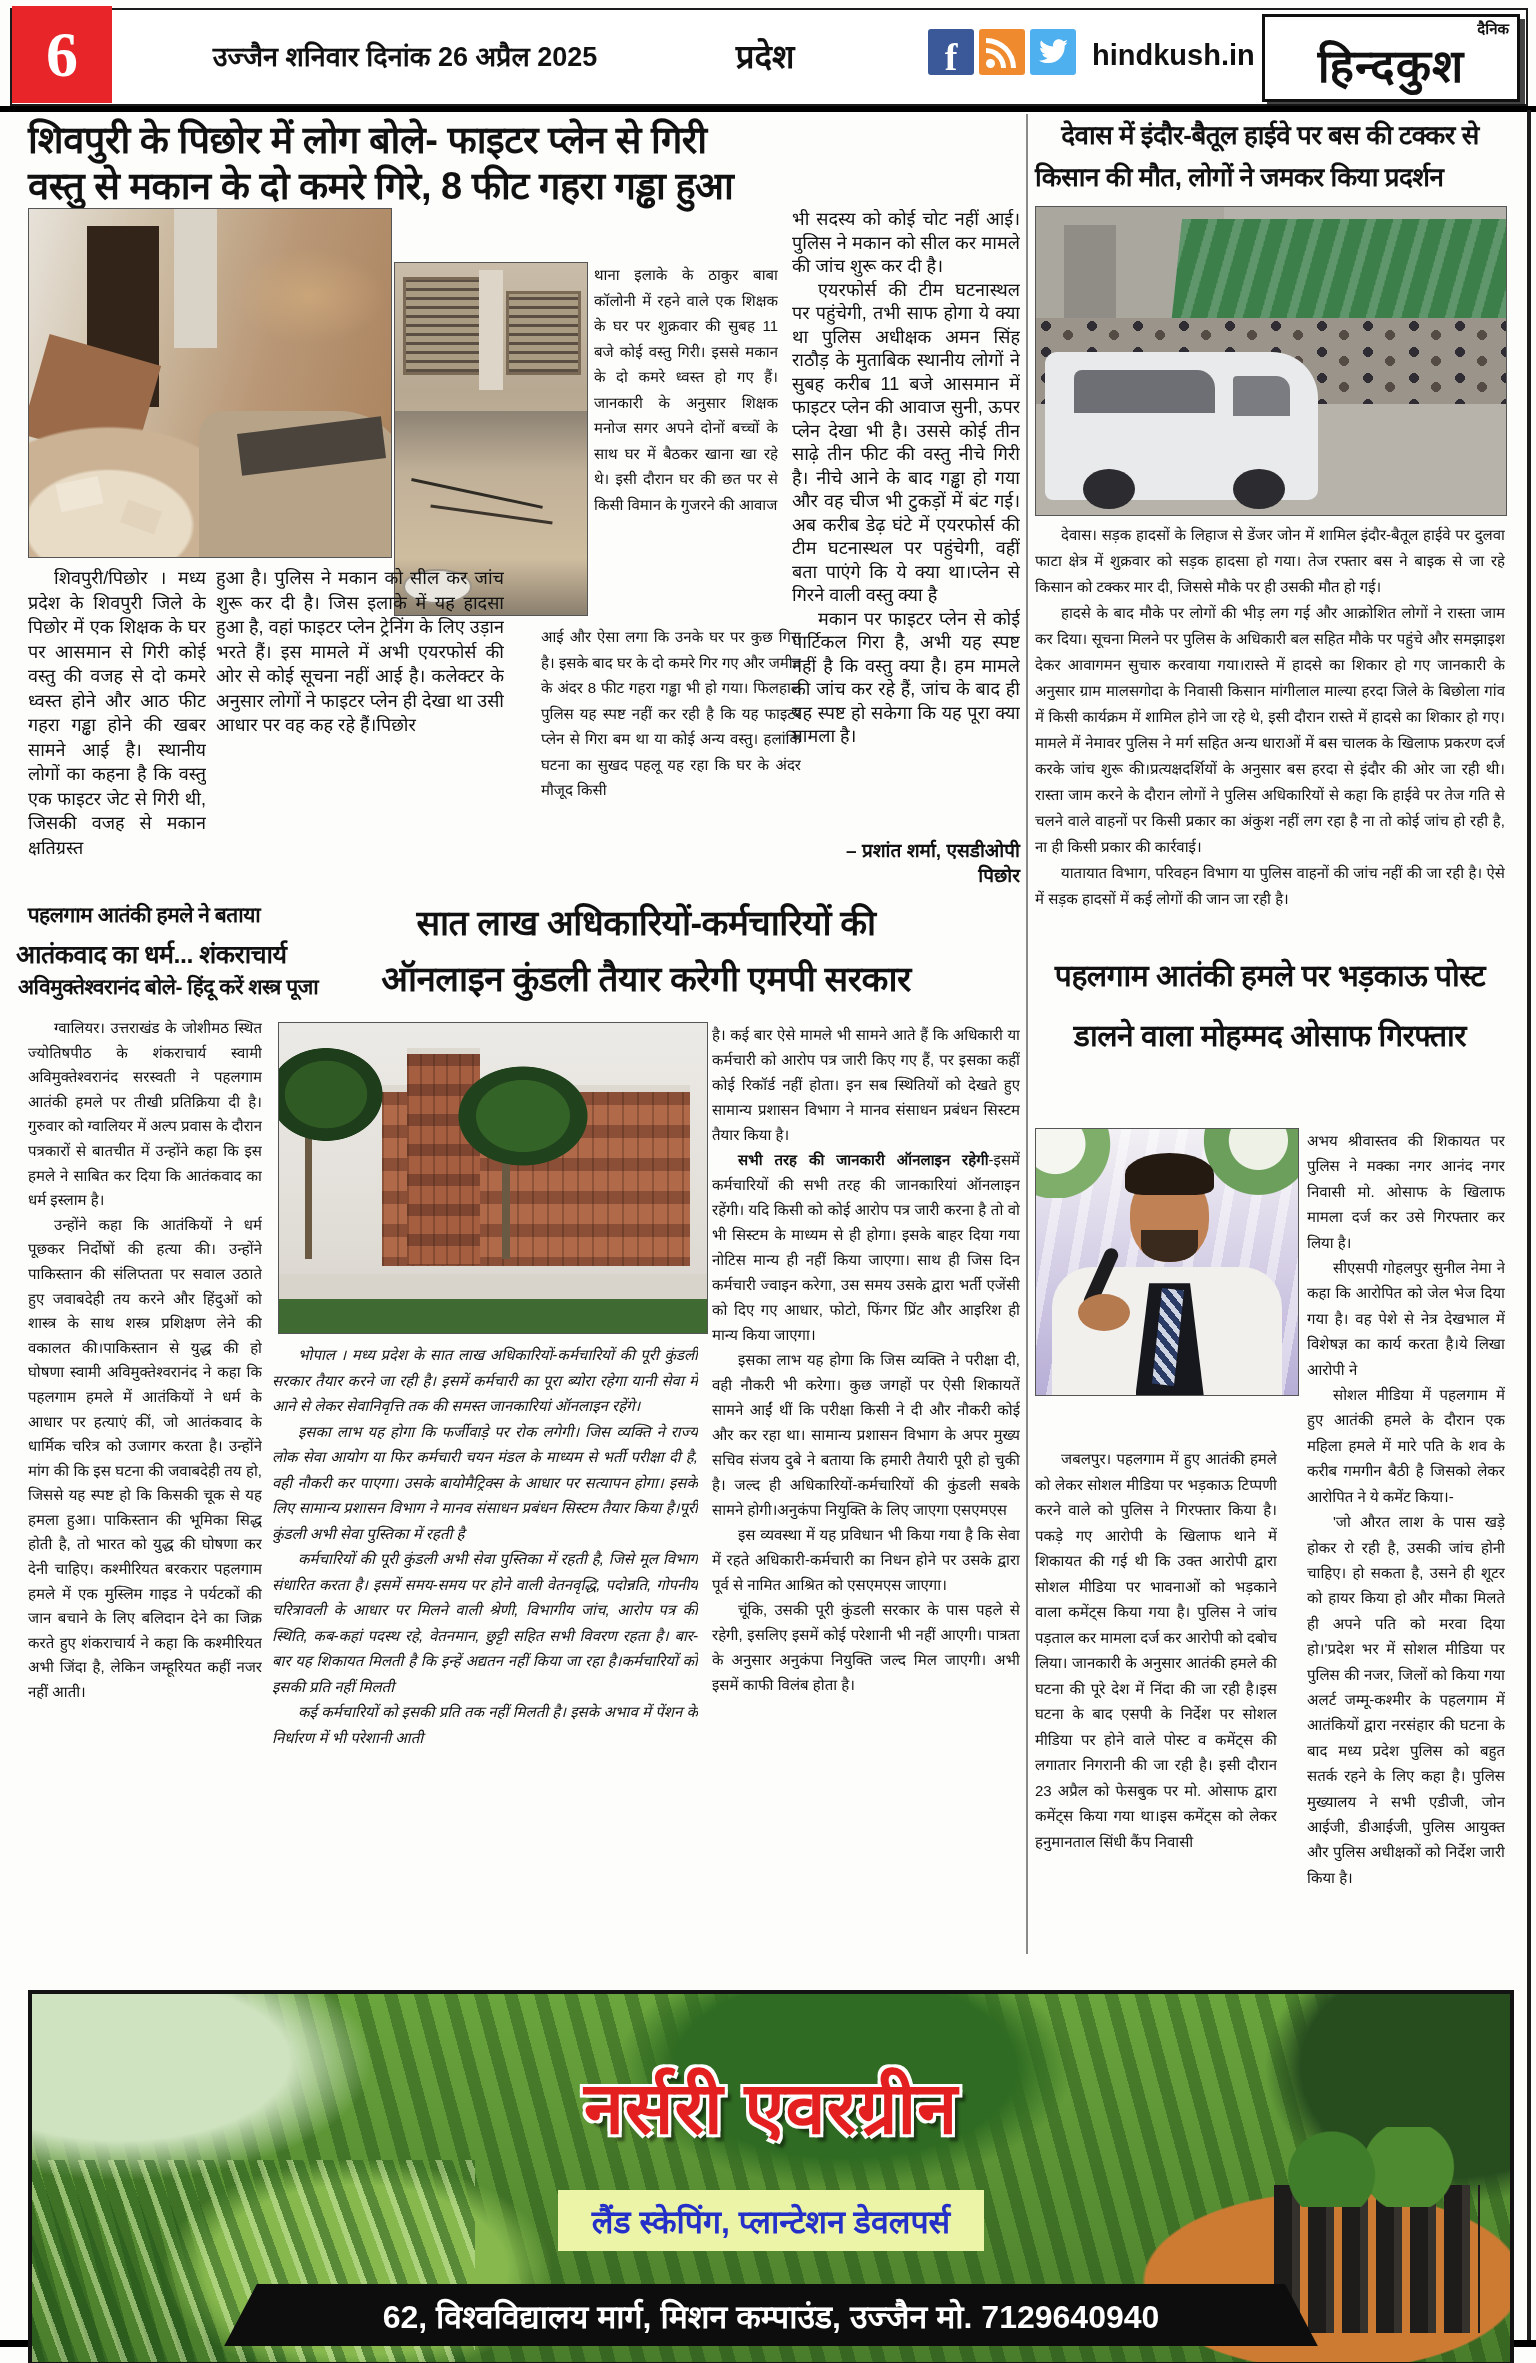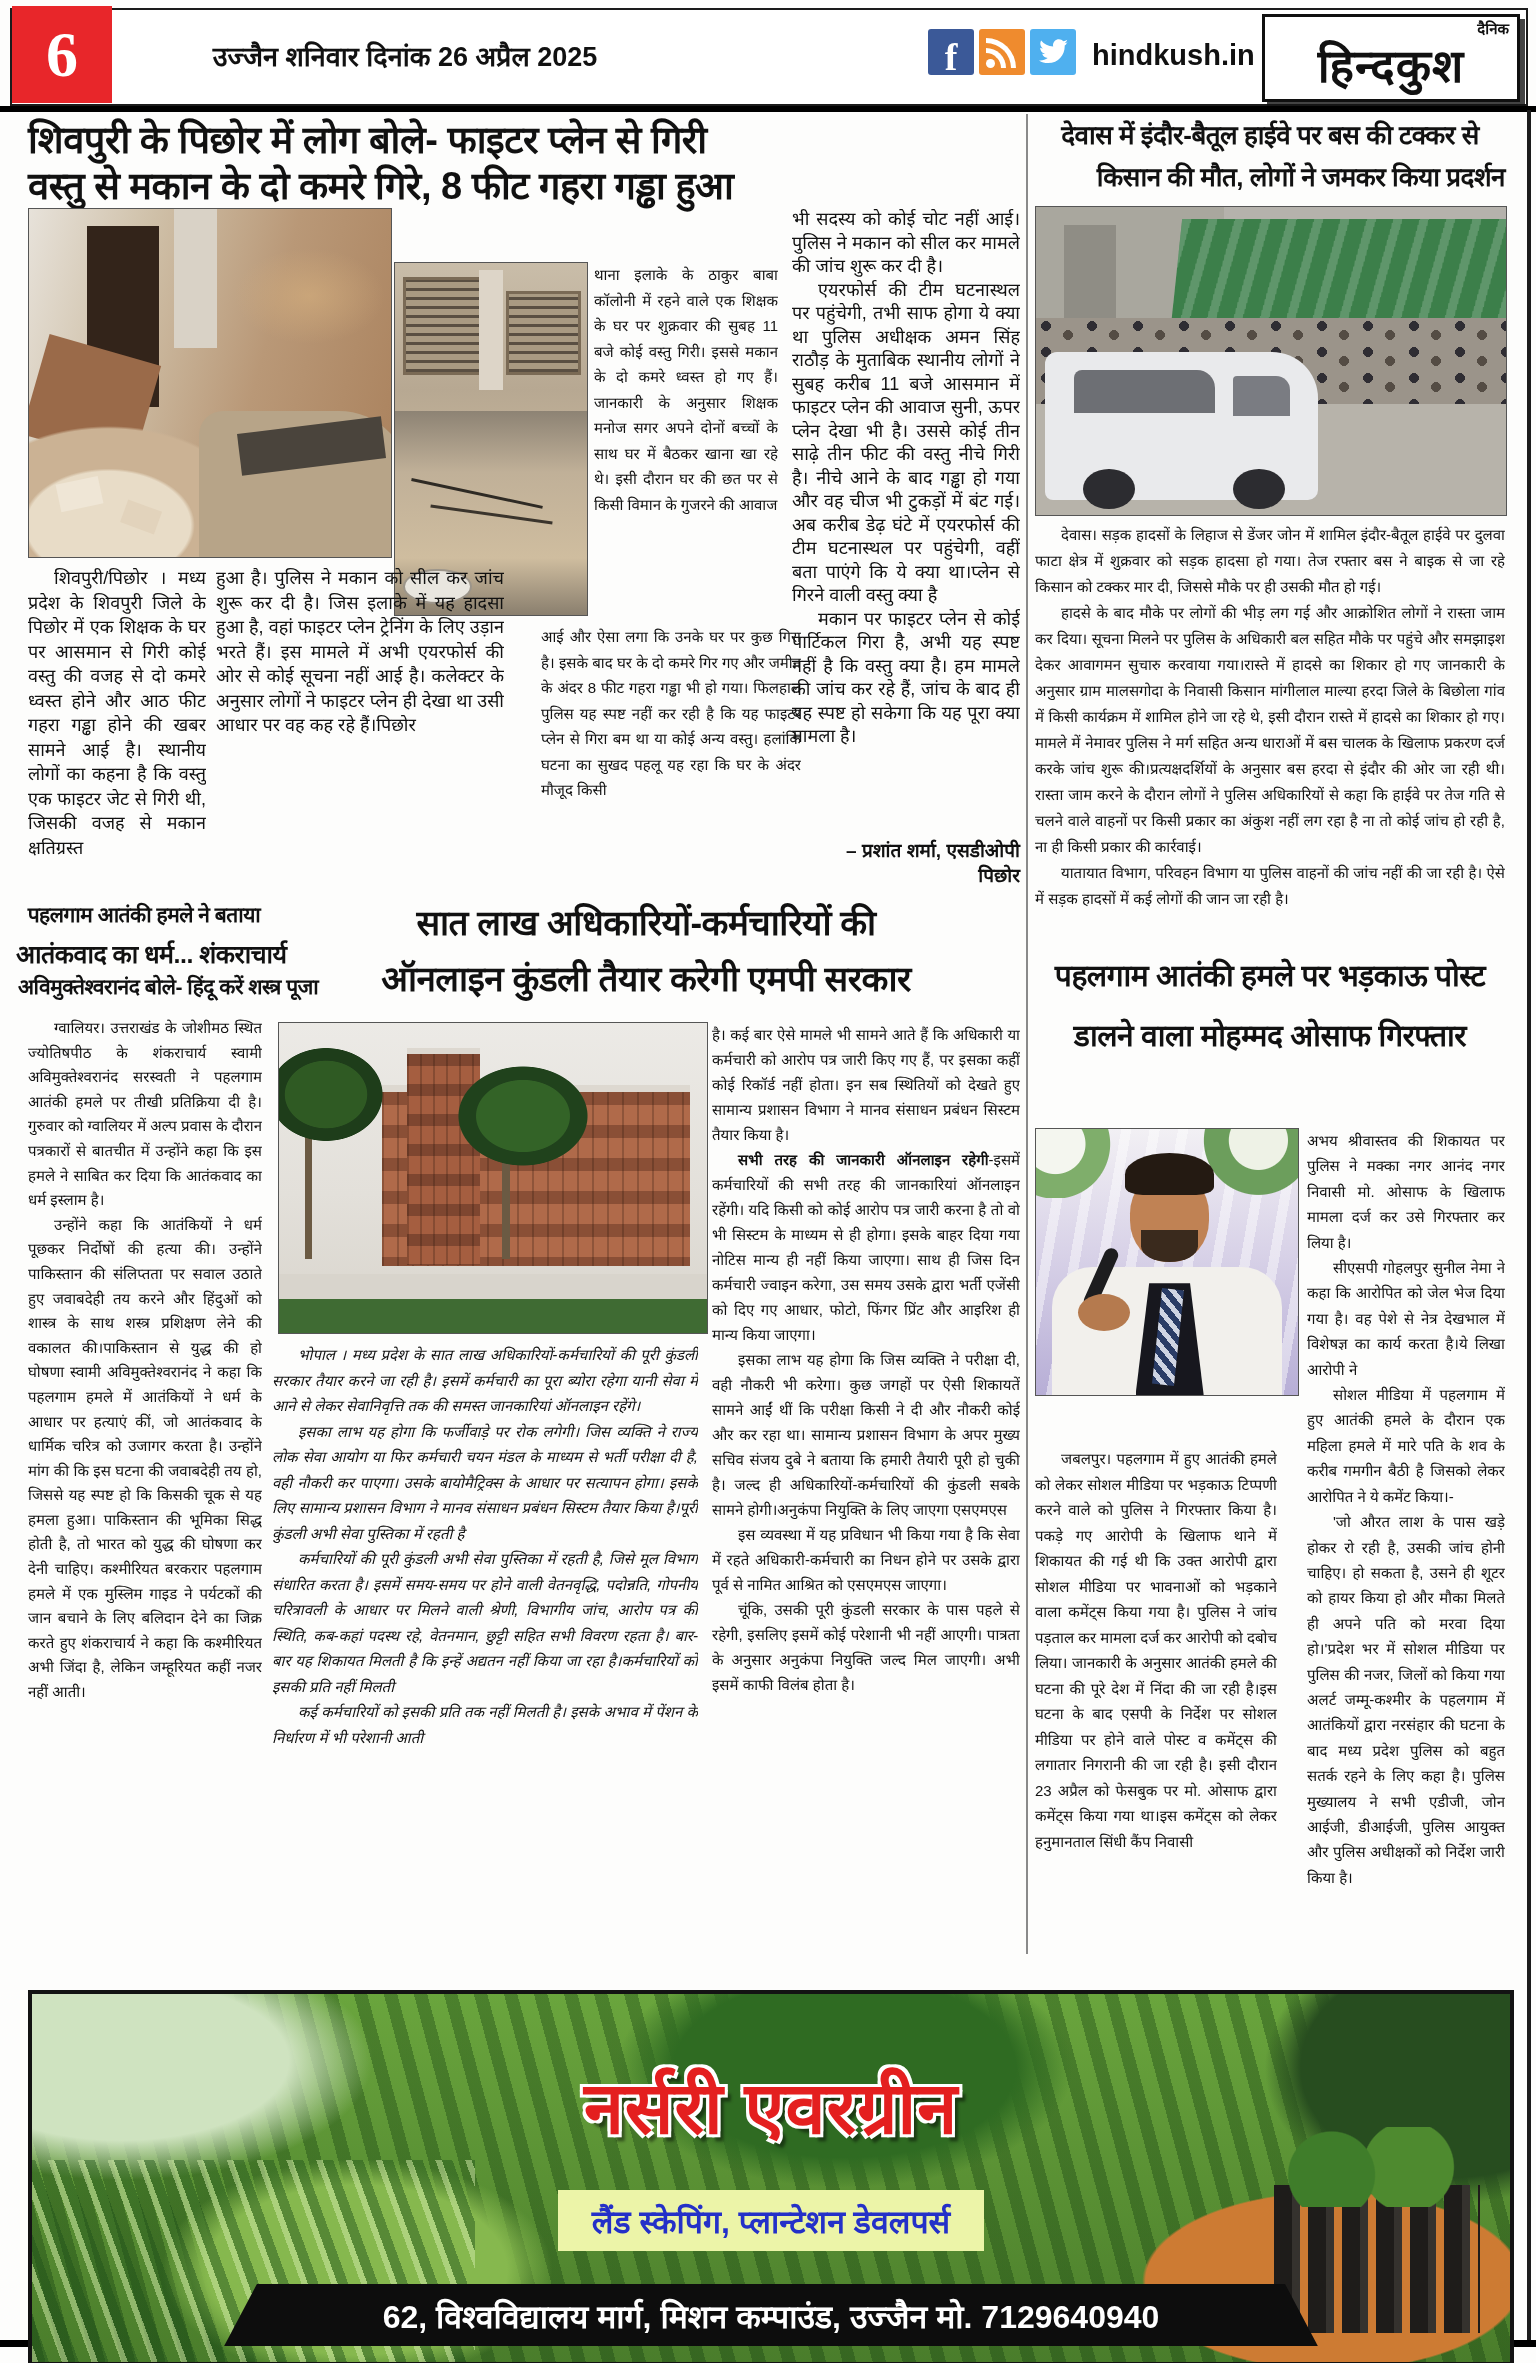--- a/index.html
+++ b/index.html
@@ -78,20 +78,21 @@
              color:#fff;font-size:32px;font-weight:800;display:flex;align-items:center;justify-content:center;}
 </style>
 </head>
 <body>
 
 <div class="page">
 
   <div class="abs header-box"></div>
   <div class="abs pagenum">6</div>
   <div class="abs dateline">उज्जैन शनिवार दिनांक 26 अप्रैल 2025</div>
+  <div class="abs section-label">प्रदेश</div>
   <div class="abs social">
     <span class="sq fb">f</span>
     <span class="sq rss">
       <span class="a2"></span>
         <span class="a1"></span>
         <span class="dot"></span>
     </span>
     <span class="sq tw">
       <svg width="32" height="27" viewBox="0 0 32 27">
           <path fill="#fff" d="M31 3.2c-1.1.5-2.2.8-3.4 1 1.2-.8 2.2-2 2.6-3.4-1.2.7-2.5 1.2-3.8 1.5C25.2.9 23.6.2 21.9.2c-3.3 0-5.9 2.7-5.9 5.9 0 .5.1.9.2 1.4C11.3 7.2 7 4.9 4.1 1.4c-.5.9-.8 2-.8 3.1 0 2.1 1 3.9 2.6 5-.9 0-1.9-.3-2.7-.7v.1c0 2.9 2 5.3 4.7 5.8-.5.1-1 .2-1.6.2-.4 0-.7 0-1.1-.1.7 2.4 2.9 4.1 5.5 4.2-2 1.6-4.6 2.5-7.3 2.5-.5 0-1 0-1.4-.1 2.6 1.7 5.7 2.7 9 2.7 10.8 0 16.7-8.9 16.7-16.7v-.8c1.1-.8 2.1-1.9 2.3-3.4z"></path>
@@ -150,21 +151,21 @@
     <p class="noind">भी सदस्य को कोई चोट नहीं आई। पुलिस ने मकान को सील कर मामले की जांच शुरू कर दी है।</p>
     <p>एयरफोर्स की टीम घटनास्थल पर पहुंचेगी, तभी साफ होगा ये क्या था पुलिस अधीक्षक अमन सिंह राठौड़ के मुताबिक स्थानीय लोगों ने सुबह करीब 11 बजे आसमान में फाइटर प्लेन की आवाज सुनी, ऊपर प्लेन देखा भी है। उससे कोई तीन साढ़े तीन फीट की वस्तु नीचे गिरी है। नीचे आने के बाद गड्ढा हो गया और वह चीज भी टुकड़ों में बंट गई। अब करीब डेढ़ घंटे में एयरफोर्स की टीम घटनास्थल पर पहुंचेगी, वहीं बता पाएंगे कि ये क्या था।प्लेन से गिरने वाली वस्तु क्या है</p>
     <p>मकान पर फाइटर प्लेन से कोई पार्टिकल गिरा है, अभी यह स्पष्ट नहीं है कि वस्तु क्या है। हम मामले की जांच कर रहे हैं, जांच के बाद ही यह स्पष्ट हो सकेगा कि यह पूरा क्या मामला है।</p>
   </div>
   <div class="abs byline" style="left:792px;top:838px;width:228px;height:54px;">
     <div>– प्रशांत शर्मा, एसडीओपी</div>
     <div>पिछोर</div>
   </div>
 
   <div class="abs hl" style="left:1035px;top:116px;width:470px;height:42px;font-size:26px;text-align:center;">देवास में इंदौर-बैतूल हाईवे पर बस की टक्कर से</div>
-  <div class="abs hl" style="left:1035px;top:158px;width:470px;height:42px;font-size:26px;text-align:right;">किसान की मौत, लोगों ने जमकर किया प्रदर्शन</div>
+  <div class="abs hl" style="left:1035px;top:158px;width:470px;height:42px;font-size:26px;text-align:left;">किसान की मौत, लोगों ने जमकर किया प्रदर्शन</div>
 
   <div class="abs photo photo3" style="left:1035px;top:206px;width:470px;height:308px;">
     <div class="ph-shape" style="left:0;top:0;width:40%;height:42%;background:#a9a79e;"></div>
     <div class="ph-shape" style="left:6%;top:6%;width:11%;height:56%;background:#8f8d85;"></div>
     <div class="ph-shape" style="right:-2%;top:4%;width:72%;height:32%;background:repeating-linear-gradient(100deg,rgba(255,255,255,.18) 0 9px,rgba(0,0,0,0) 9px 26px),#3c7f4a;transform:skewX(-6deg);"></div>
     <div class="ph-shape" style="left:0;top:36%;width:100%;height:30%;background-color:#9b948a;background-image:radial-gradient(circle 5px at 10px 8px,#2f2d33 95%,rgba(0,0,0,0)),radial-gradient(circle 5px at 32px 17px,#544c44 95%,rgba(0,0,0,0));background-size:46px 26px;"></div>
     <div class="ph-shape" style="left:0;bottom:0;width:100%;height:36%;background:#b7b3aa;"></div>
     <div class="ph-shape" style="left:2%;bottom:5%;width:58%;height:48%;background:#e9eaec;border-radius:12px 46px 10px 8px;"></div>
     <div class="ph-shape" style="left:8%;bottom:33%;width:30%;height:14%;background:#6d6f74;border-radius:8px 18px 0 0;"></div>
     <div class="ph-shape" style="left:42%;bottom:32%;width:12%;height:13%;background:#7a7c82;border-radius:4px 14px 0 0;"></div>

